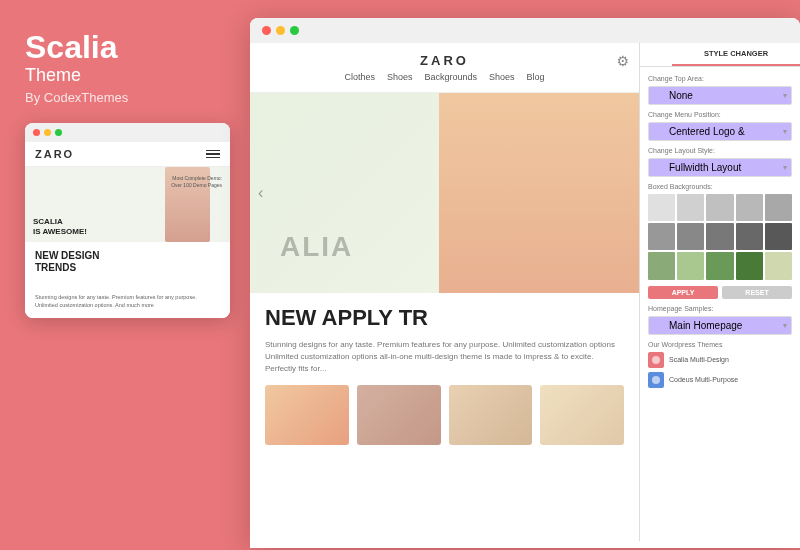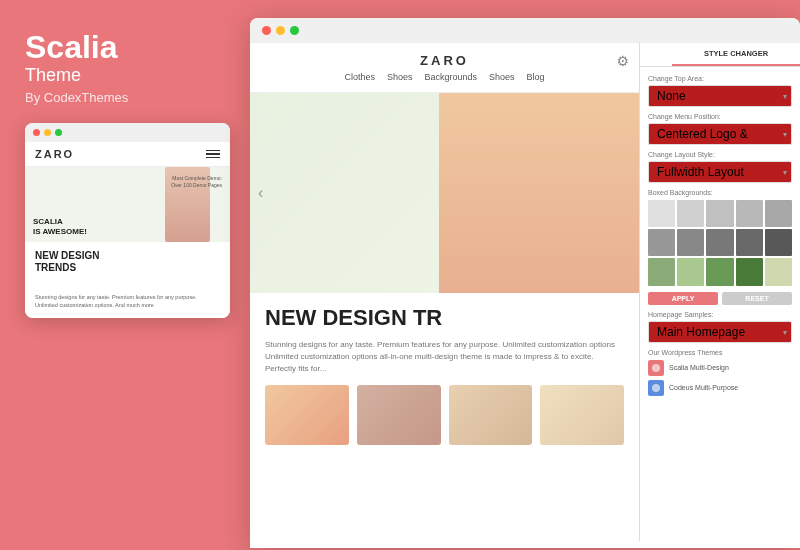--- a/index.html
+++ b/index.html
@@ -317,25 +317,25 @@
     }
     .sc-label {
       font-size: 7px;
       color: #777;
       margin-bottom: 3px;
       margin-top: 6px;
     }
     .sc-label:first-child { margin-top: 0; }
     .sc-select {
       width: 100%;
-      font-size: 12px;
-      padding: 3px 8px;
+      font-size: 10px;
+      padding: 3px 20px;
       border: 1px solid #ddd;
       border-radius: 2px;
-      background: #b91c1c;
+      background: #c4b5fd;
       appearance: none;
       -webkit-appearance: none;
       position: relative;
     }
     .sc-select-wrap {
       position: relative;
     }
     .sc-select-wrap::after {
       content: '▾';
       position: absolute;
@@ -478,25 +478,26 @@
             <span>Backgrounds</span>
             <span>Shoes</span>
             <span>Blog</span>
           </div>
         </div>
         <div class="site-nav-gear">⚙</div>
       </div>
 
       <div class="site-hero">
         <div class="hero-model"></div>
+        <div class="hero-text-overlay">ALIA</div>
         <div class="hero-arrow">‹</div>
       </div>
 
       <div class="site-content">
-        <div class="site-headline">NEW DESIGN TR</div>
+        <div class="site-headline">NEW APPLY TR</div>
         <div class="site-desc">Stunning designs for any taste. Premium features for any purpose. Unlimited customization options Unlimited customization options all-in-one multi-design theme is made to impress &amp; to excite. Perfectly fits for...</div>
         <div class="site-thumbs">
           <div class="site-thumb t1"></div>
           <div class="site-thumb t2"></div>
           <div class="site-thumb t3"></div>
           <div class="site-thumb t4"></div>
         </div>
       </div>
     </div>
 

